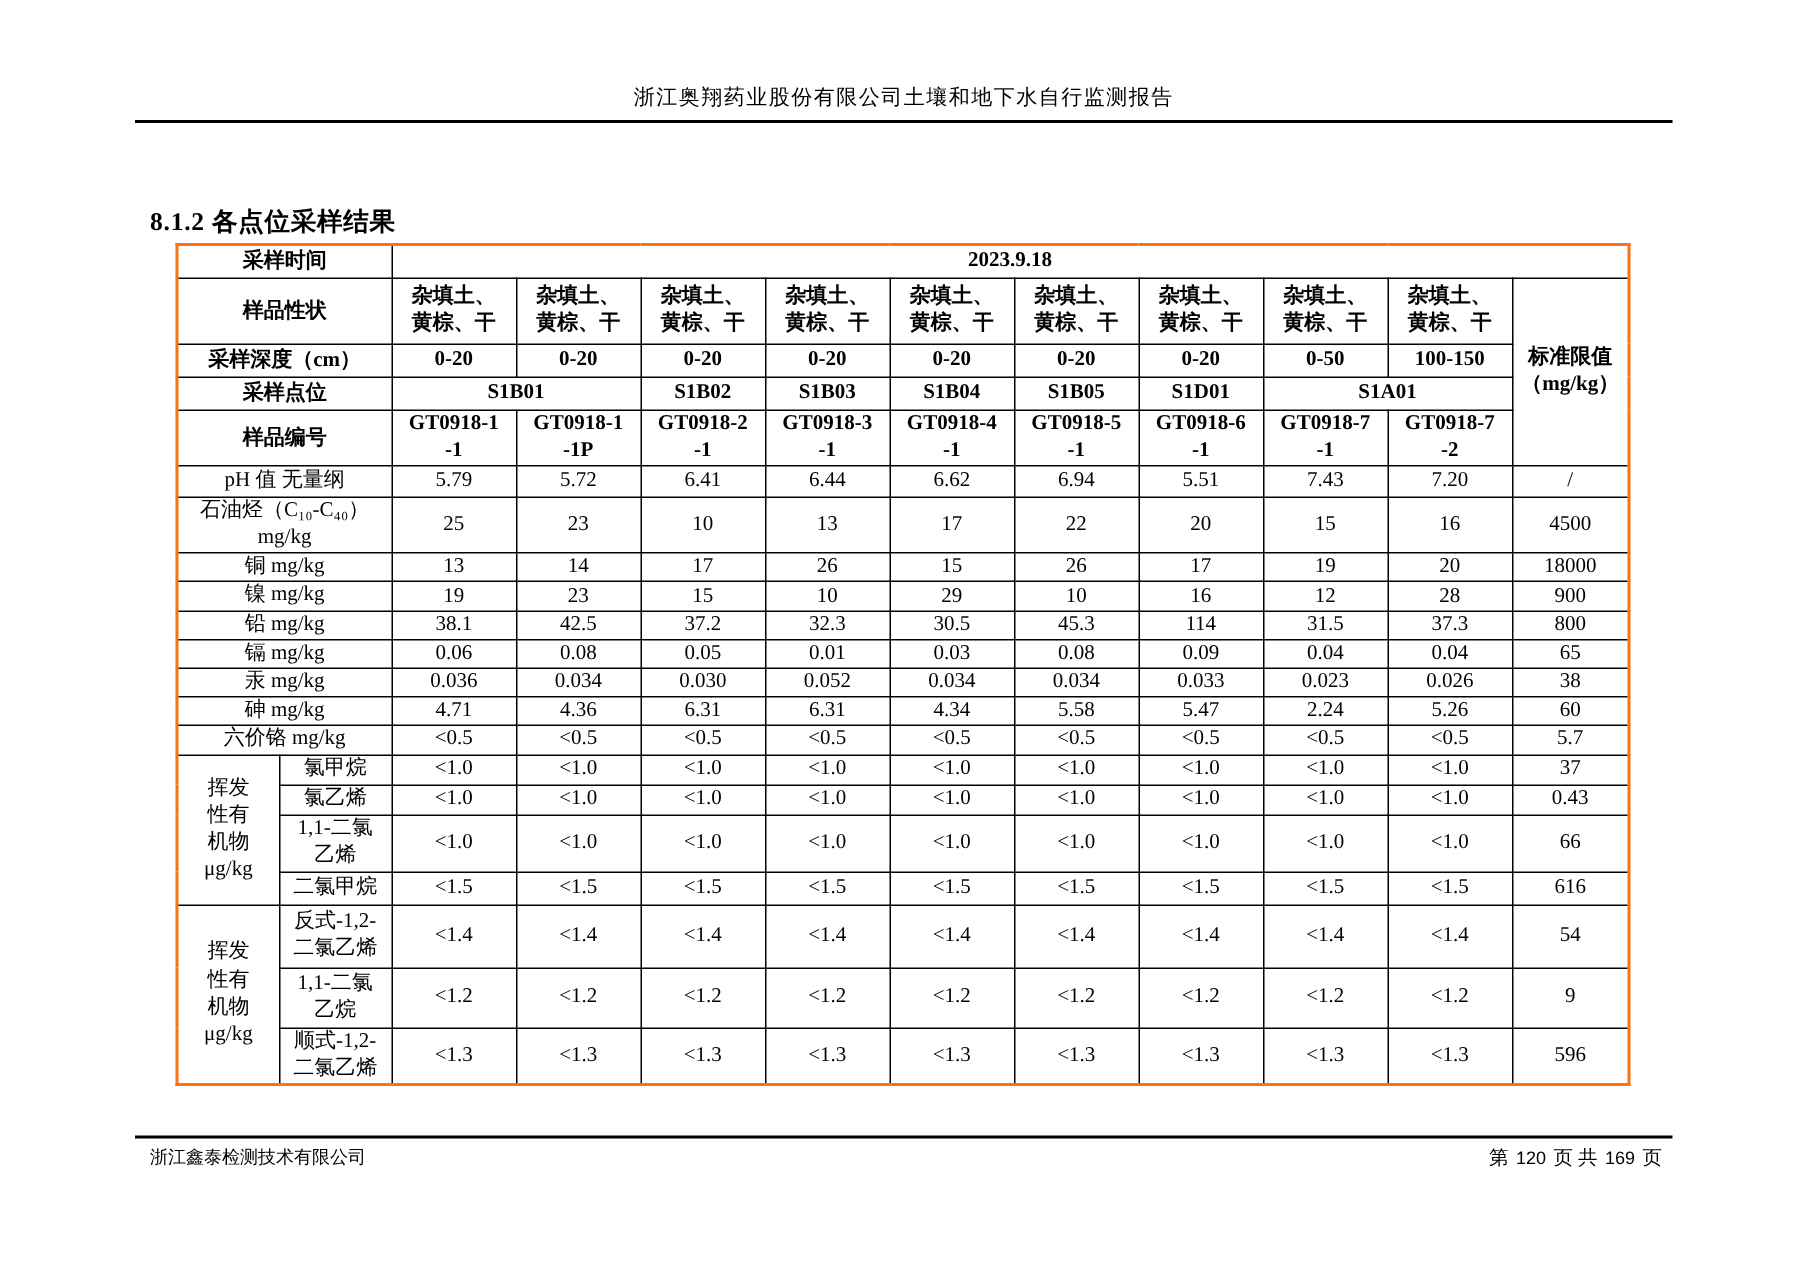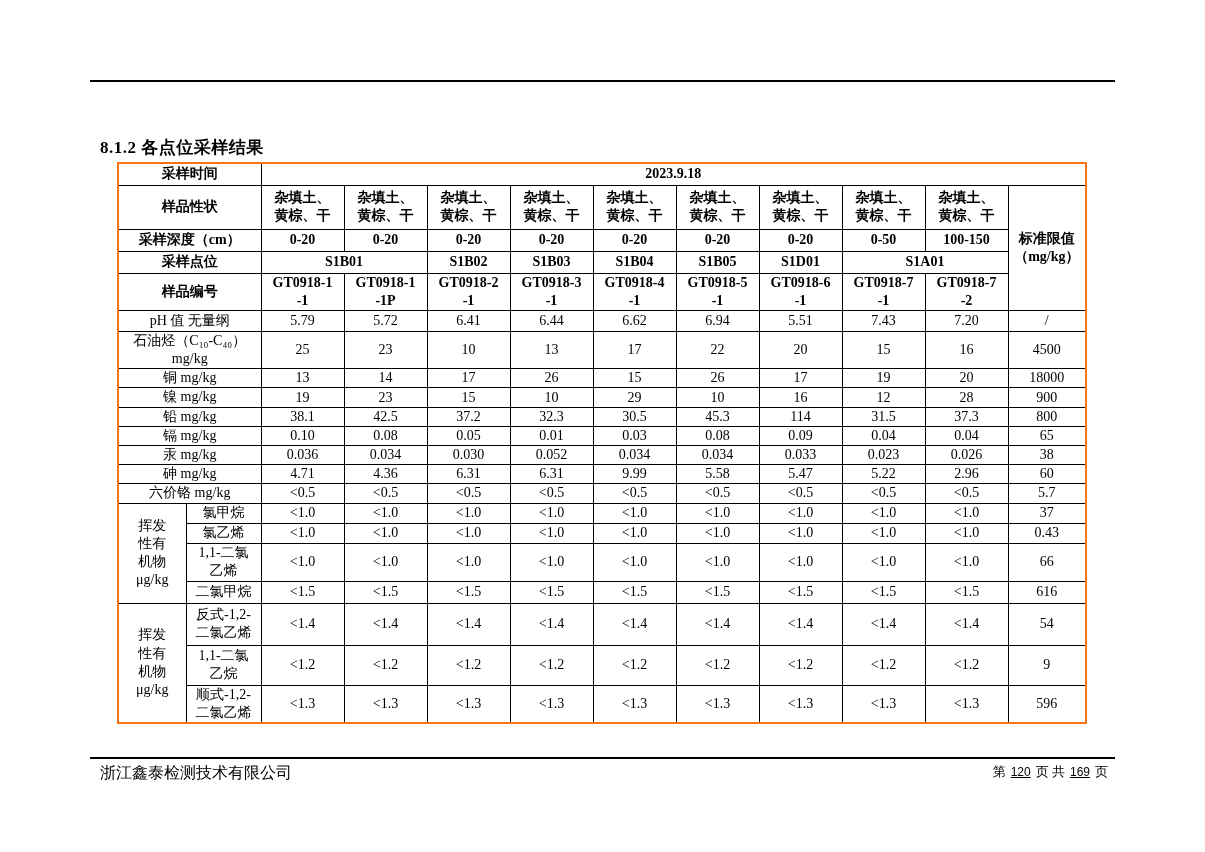--- a/index.html
+++ b/index.html
@@ -37,35 +37,36 @@
   table.report td, table.report th {
     border: 1.5px solid #000;
     text-align: center; vertical-align: middle;
     font-size: 14px; font-weight: normal;
     padding: 0 2px; overflow: hidden;
     font-family: "Liberation Serif", "DejaVu Serif", serif;
   }
   table.report .b { font-weight: bold; }
   table.report .pre { white-space: pre-line; line-height: 1.3; margin-left: 36px; }
   .footer-company {
-    position: absolute; top: 763px; left: 100px; font-size: 16px;
+    position: absolute; top: 763px; left: 100px; font-size: 12px;
   }
   .footer-page {
     position: absolute; top: 763px; right: 95px; font-size: 13px;
   }
   .footer-page .num {
     font-family: "Liberation Sans", "DejaVu Sans", sans-serif;
-    font-size: 12px; margin: 0 3px; text-decoration: underline;
+    font-size: 12px; margin: 0 3px;
   }
   .footer-page .lbl { margin: 0 2px; }
 </style>
 </head>
 <body>
 
 <div class="page">
+  <div class="doc-header-title">浙江奥翔药业股份有限公司土壤和地下水自行监测报告</div>
   <div class="rule rule-top"></div>
   <div class="section-title">8.1.2 各点位采样结果</div>
 
   <table class="report">
     <colgroup>
       <col style="width:68px">
         <col style="width:75px">
       <col style="width:83px">
         <col style="width:83px">
         <col style="width:83px">
@@ -209,21 +210,21 @@
           <td>32.3</td>
           <td>30.5</td>
           <td>45.3</td>
           <td>114</td>
           <td>31.5</td>
           <td>37.3</td>
           <td>800</td>
         </tr>
         <tr style="height: 19px;">
           <th colspan="2" class="pre">镉 mg/kg</th>
-          <td>0.10</td>
+          <td>0.06</td>
           <td>0.08</td>
           <td>0.05</td>
           <td>0.01</td>
           <td>0.03</td>
           <td>0.08</td>
           <td>0.09</td>
           <td>0.04</td>
           <td>0.04</td>
           <td>65</td>
         </tr>
@@ -239,25 +240,25 @@
           <td>0.023</td>
           <td>0.026</td>
           <td>38</td>
         </tr>
         <tr style="height: 19px;">
           <th colspan="2" class="pre">砷 mg/kg</th>
           <td>4.71</td>
           <td>4.36</td>
           <td>6.31</td>
           <td>6.31</td>
-          <td>9.99</td>
+          <td>4.34</td>
           <td>5.58</td>
           <td>5.47</td>
-          <td>5.22</td>
-          <td>2.96</td>
+          <td>2.24</td>
+          <td>5.26</td>
           <td>60</td>
         </tr>
         <tr style="height: 19px;">
           <th colspan="2" class="pre">六价铬 mg/kg</th>
           <td>&lt;0.5</td>
           <td>&lt;0.5</td>
           <td>&lt;0.5</td>
           <td>&lt;0.5</td>
           <td>&lt;0.5</td>
           <td>&lt;0.5</td>

